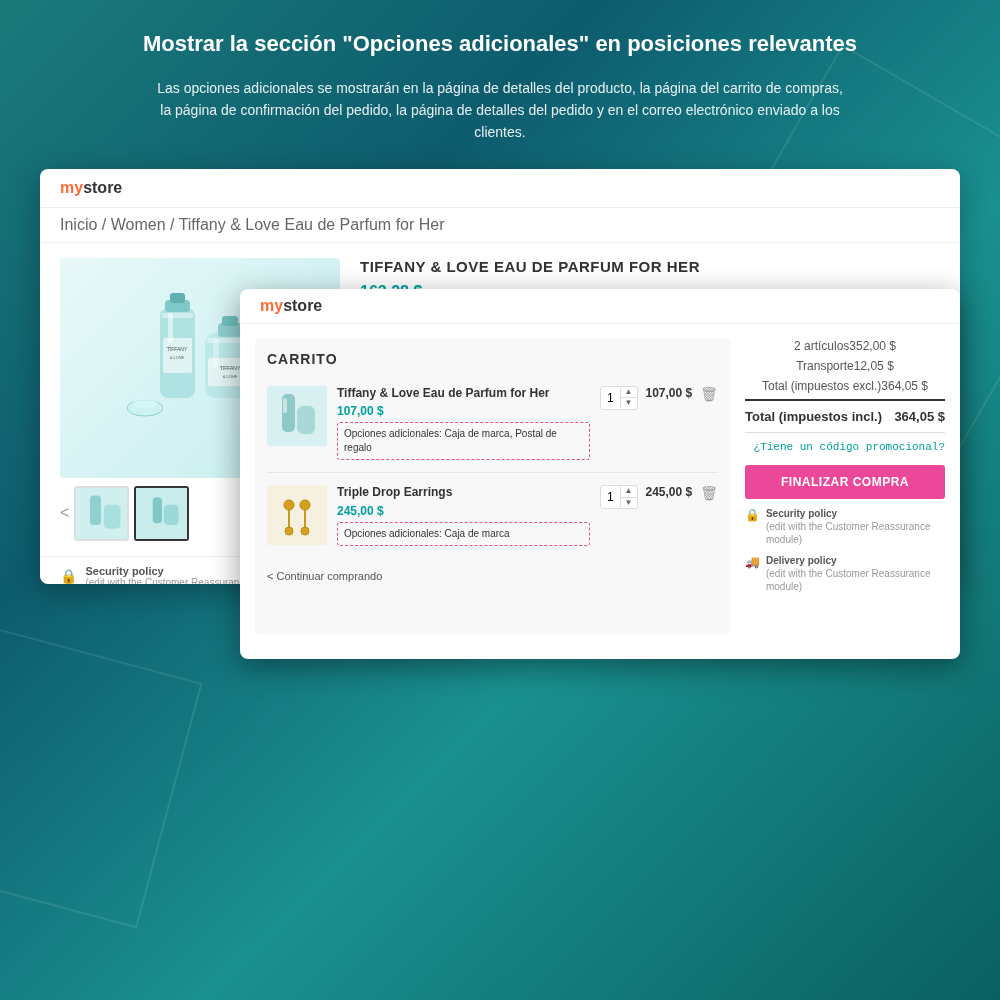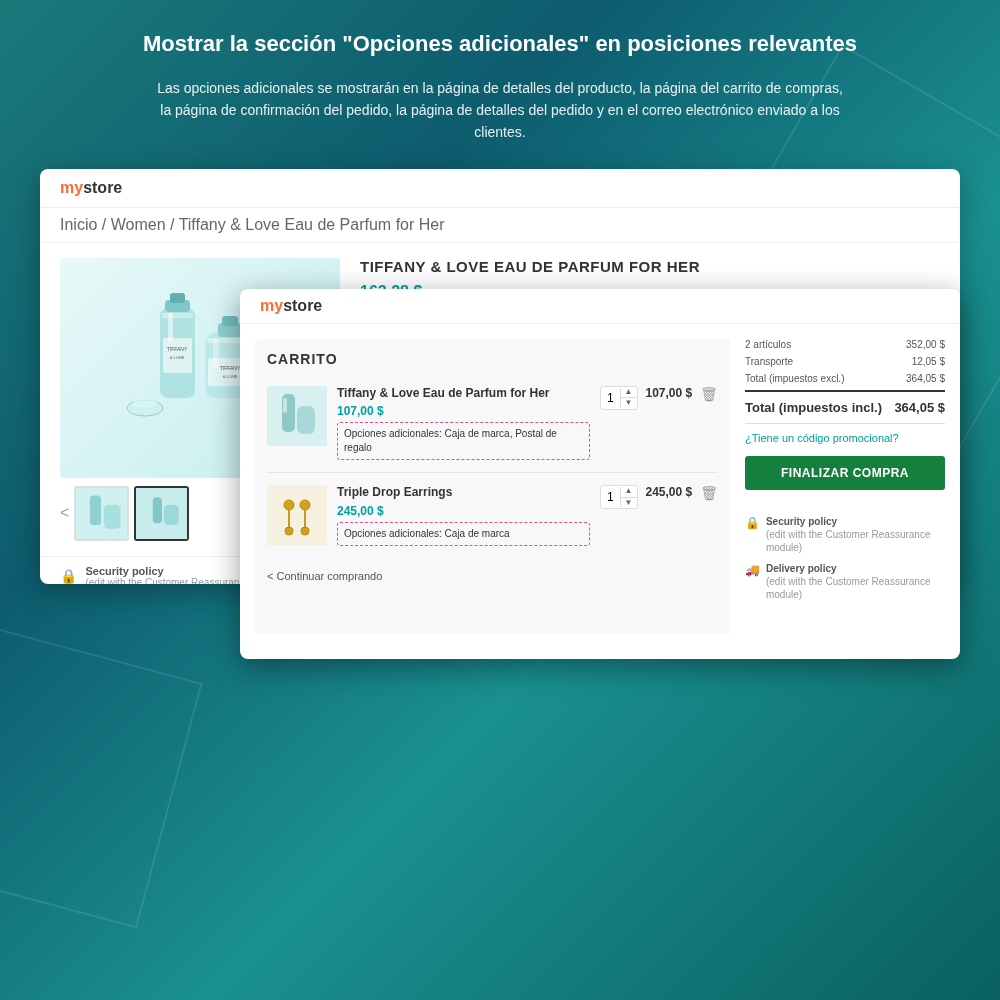--- a/index.html
+++ b/index.html
@@ -492,22 +492,22 @@
     .continuar-link::before { content: '< '; }
 
     
     .cart-summary {
       width: 200px;
       flex-shrink: 0;
     }
 
     .summary-row {
       display: flex;
-      justify-content: space-between;
-      font-size: 10px;
+      justify-content: center;
+      font-size: 12px;
       color: #555;
       margin-bottom: 6px;
     }
 
     .summary-total-row {
       display: flex;
       justify-content: space-between;
       font-size: 13px;
       font-weight: bold;
       color: #333;
@@ -522,36 +522,37 @@
       color: #555;
       margin-bottom: 8px;
     }
 
     .promo-link {
       font-size: 11px;
       color: #00a0a0;
       cursor: pointer;
       margin-bottom: 12px;
       display: block;
-      text-align: left;
+      text-align: right;
+      font-family: Liberation Mono, monospace;
     }
 
     .finalizar-btn {
-      background: #15803d;
+      background: #ec4899;
       color: white;
       border: none;
       padding: 10px;
       width: 100%;
       font-size: 12px;
       font-weight: bold;
       border-radius: 3px;
       cursor: pointer;
       text-transform: uppercase;
       letter-spacing: 0.5px;
-      margin-bottom: 25px;
+      margin-bottom: 8px;
     }
 
     .policy-item {
       display: flex;
       align-items: flex-start;
       gap: 6px;
       font-size: 10px;
       color: #555;
       margin-bottom: 8px;
       line-height: 1.3;

